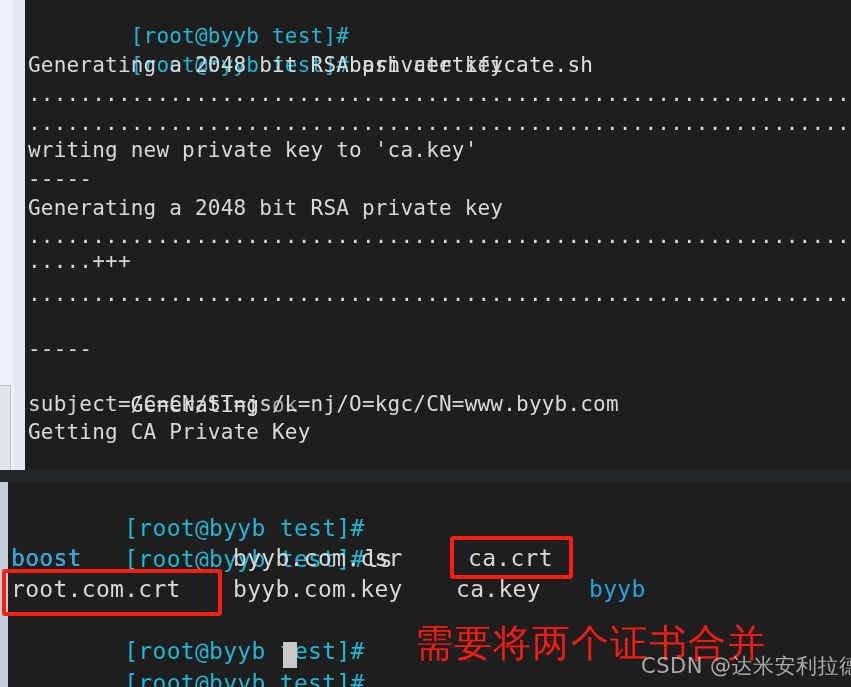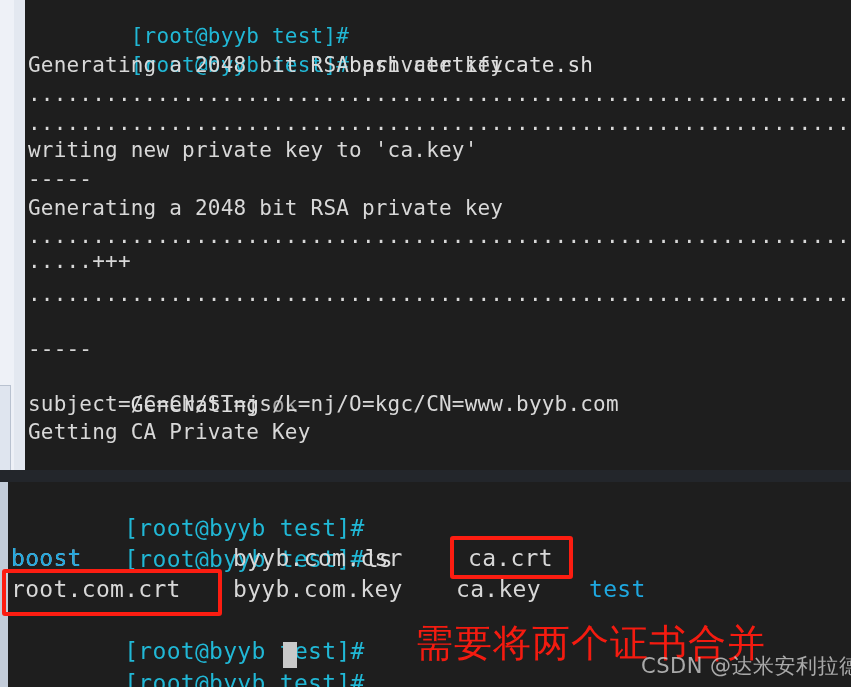--- a/index.html
+++ b/index.html
@@ -213,21 +213,21 @@
         <span class="c-prompt">[root@byyb test]#</span><span class="c-white">ls</span>
       </div>
 
       <div class="tline b" style="top:61px; left:3px;">boost</div>
       <div class="tline b" style="top:61px; left:225px;">byyb.com.csr</div>
       <div class="tline b" style="top:61px; left:460px;text-align:right;">ca.crt</div>
 
       <div class="tline b" style="top:92px; left:3px;">root.com.crt</div>
       <div class="tline b" style="top:92px; left:225px;">byyb.com.key</div>
       <div class="tline b" style="top:92px; left:448px;">ca.key</div>
-      <div class="tline b c-dir" style="top:92px; left:581px;">test</div>
+      <div class="tline b c-dir" style="top:92px; left:581px;">byyb</div>
 
       <div class="tline b" style="top:123px;">
         <span class="c-prompt">[root@byyb test]#</span>
       </div>
       <div class="tline b" style="top:155px;">
         <span class="c-prompt">[root@byyb test]#</span>
       </div>
       <div class="cursor-block" style="left:275px; top:160px;"></div>
 
     </div>

